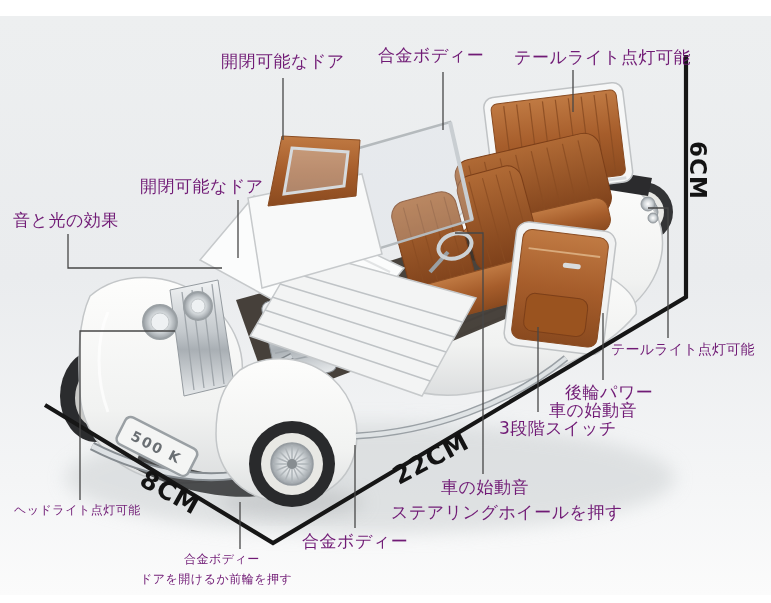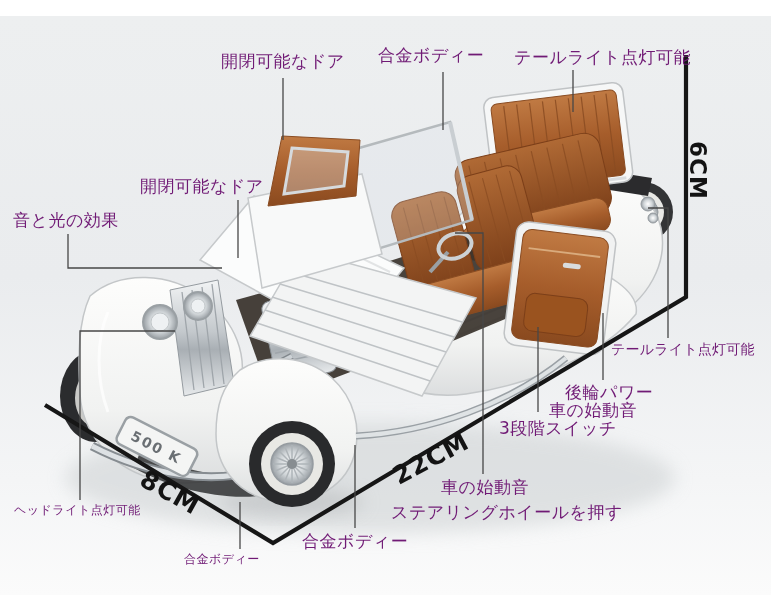--- a/index.html
+++ b/index.html
@@ -284,17 +284,18 @@
   <div class="lbl" style="left:13px;top:211px">音と光の効果</div>
   <div class="lbl mid" style="left:14px;top:504px">ヘッドライト点灯可能</div>
   <div class="lbl small" style="left:611px;top:341px">テールライト点灯可能</div>
   <div class="lbl" style="left:565px;top:383px">後輪パワー</div>
   <div class="lbl" style="left:549px;top:401px">車の始動音</div>
   <div class="lbl" style="left:499px;top:419px">3段階スイッチ</div>
   <div class="lbl" style="left:441px;top:478px">車の始動音</div>
   <div class="lbl" style="left:391px;top:503px">ステアリングホイールを押す</div>
   <div class="lbl" style="left:302px;top:532px">合金ボディー</div>
   <div class="lbl mid" style="left:184px;top:553px">合金ボディー</div>
+  <div class="lbl mid" style="left:140px;top:573px">ドアを開けるか前輪を押す</div>
 
   <div class="dim" id="dim-height">6CM</div>
   <div class="dim" id="dim-width">8CM</div>
   <div class="dim" id="dim-length">22CM</div>
 </div>
 
 </body></html>

